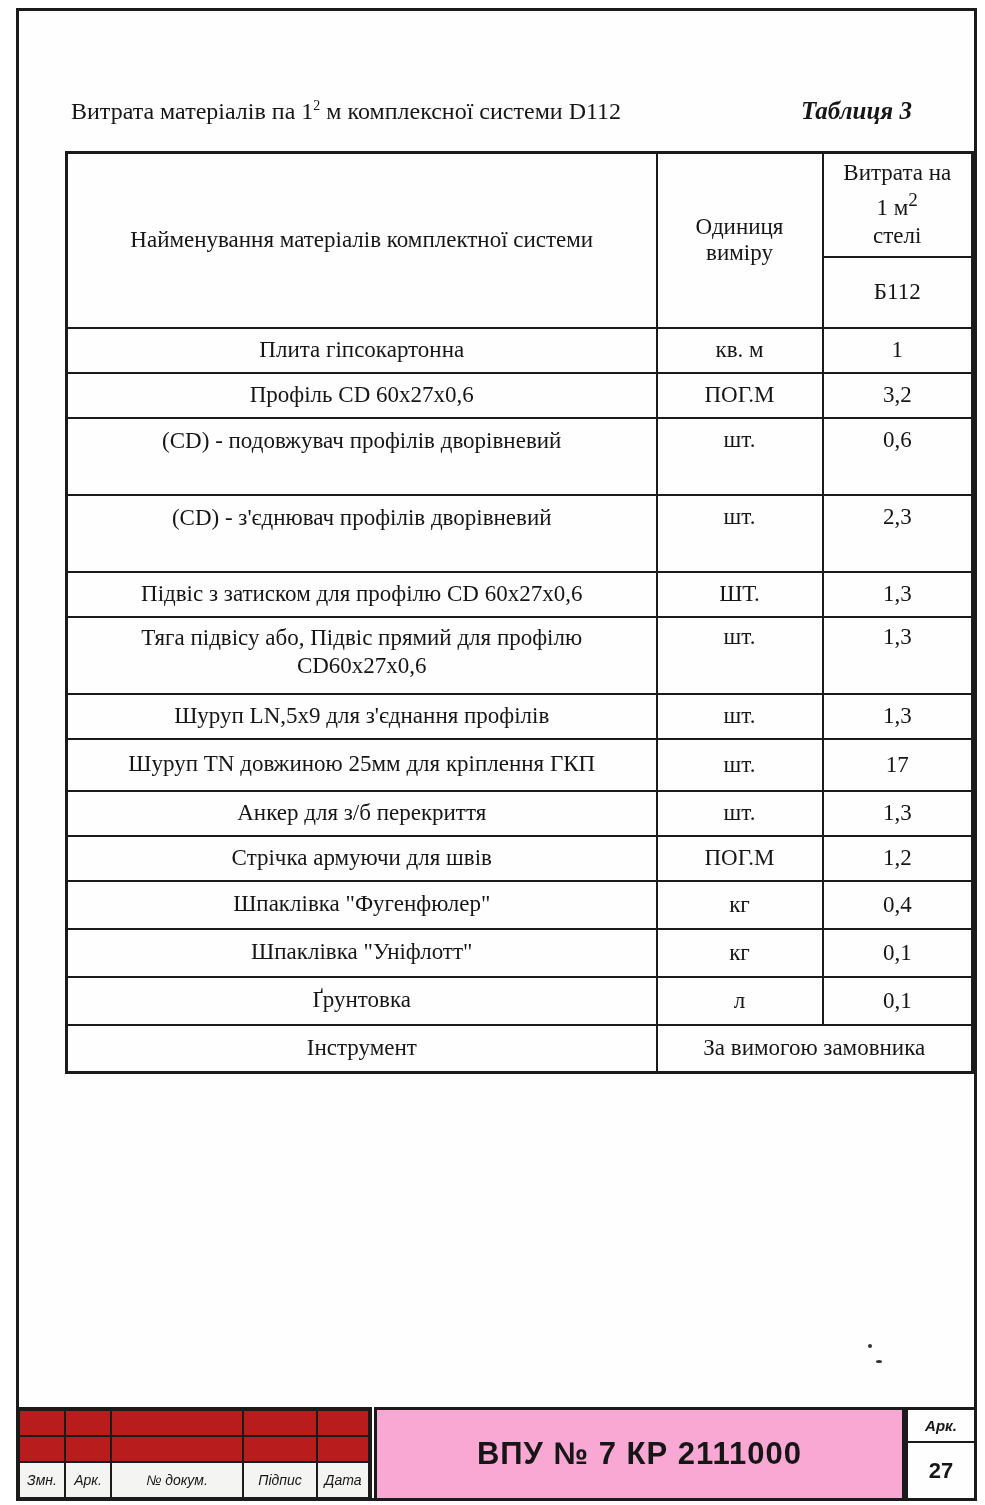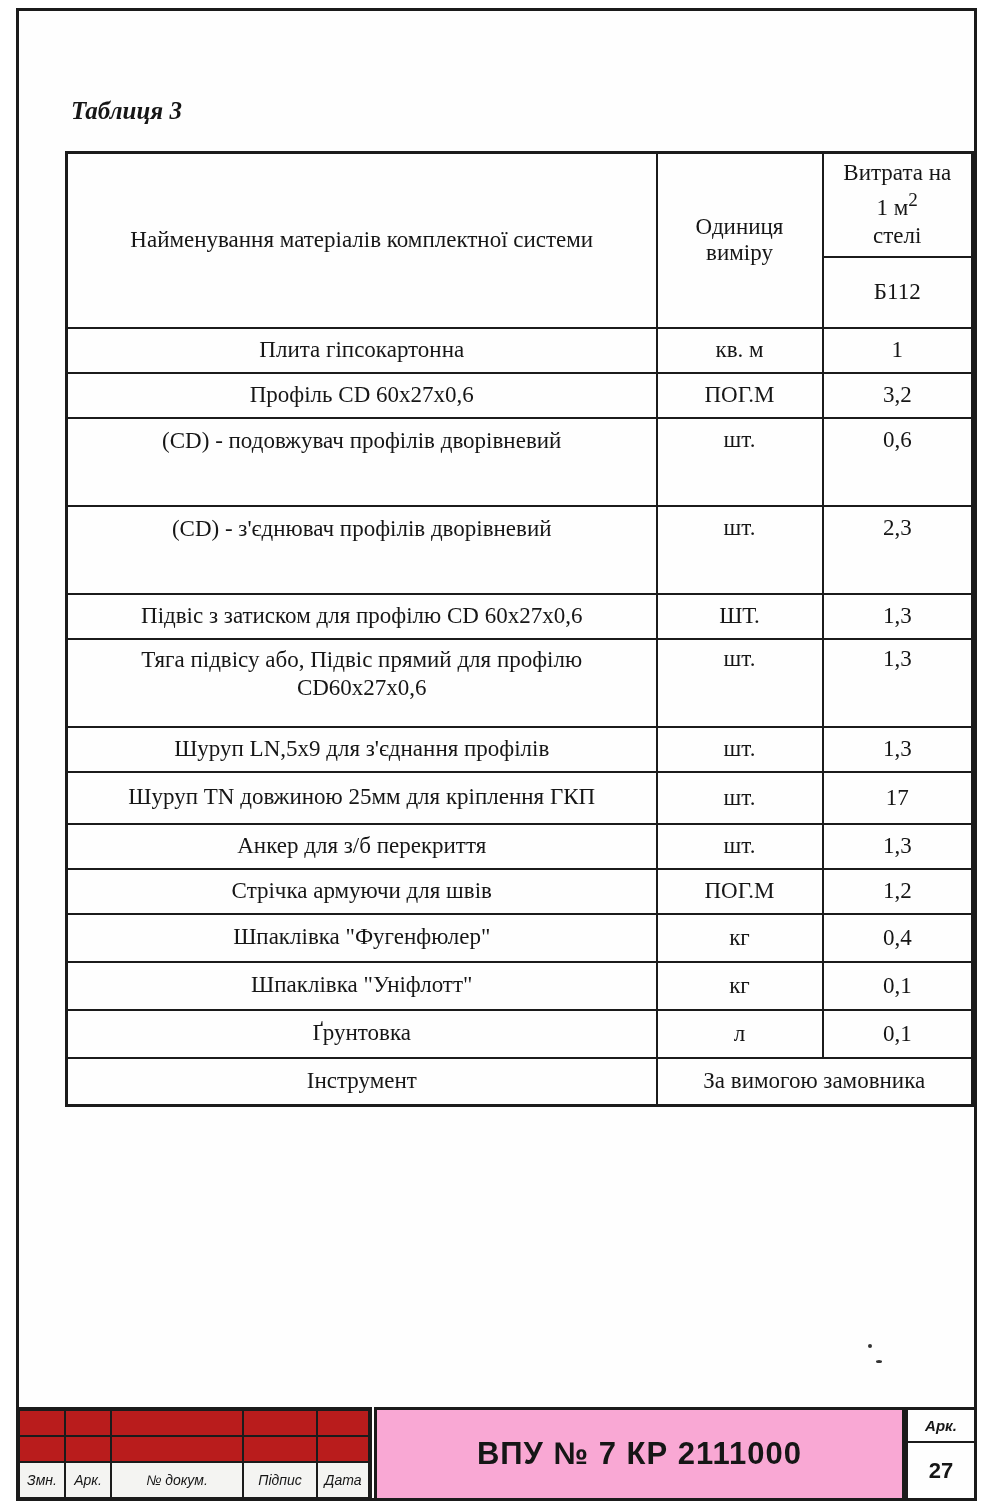--- a/index.html
+++ b/index.html
@@ -33,22 +33,22 @@
     border:2px solid #1b1b1b;
     text-align:center; vertical-align:middle;
     font-size:23px; padding:0 6px;
   }
   table.materials { border:3px solid #1b1b1b; }
   td.h-name { font-size:23px; height:175px; }
   td.h-unit { vertical-align:top; padding-top:10px; height:175px;margin-top:16px; }
   td.h-rate { height:103px; line-height:1.25; }
   td.h-sub  { height:70px;margin-top:12px; }
   tr.r-std td { height:45px; }
-  tr.r-tall td { height:88px; vertical-align:top; padding-top:8px; }
-  tr.r-tall2 td { height:88px; vertical-align:top; padding-top:6px; }
+  tr.r-tall td { height:77px; vertical-align:top; padding-top:8px; }
+  tr.r-tall2 td { height:77px; vertical-align:top; padding-top:6px; }
   tr.r-two td { height:52px; }
   tr.r-med td { height:48px; }
   tr.bold-row td { font-weight:normal; }
   td.name-cell { line-height:1.25; }
   
   .titleblock {
     position:absolute; left:-3px; right:-3px; bottom:-3px; height:94px;
     display:flex; align-items:stretch;
   }
   .rev-table {
@@ -90,20 +90,23 @@
   .speckle { position:absolute; background:#333; border-radius:50%; }
   .sp1 { width:4px; height:4px; left:868px; top:1344px; }
   .sp2 { width:6px; height:3px; left:876px; top:1360px; }
 </style>
 </head>
 <body>
 
 <div class="frame">
 
   <div class="doc-title">
+    <div>
+      <span>Витрата матеріалів па 1</span><sup>2</sup><span> м комплексної системи D112</span>
+    </div>
     <div class="table-caption">Таблиця 3</div>
   </div>
 
   <table class="materials">
     <colgroup>
         <col style="width:590px">
         <col style="width:166px">
         <col style="width:150px">
       </colgroup>
     <tbody>

